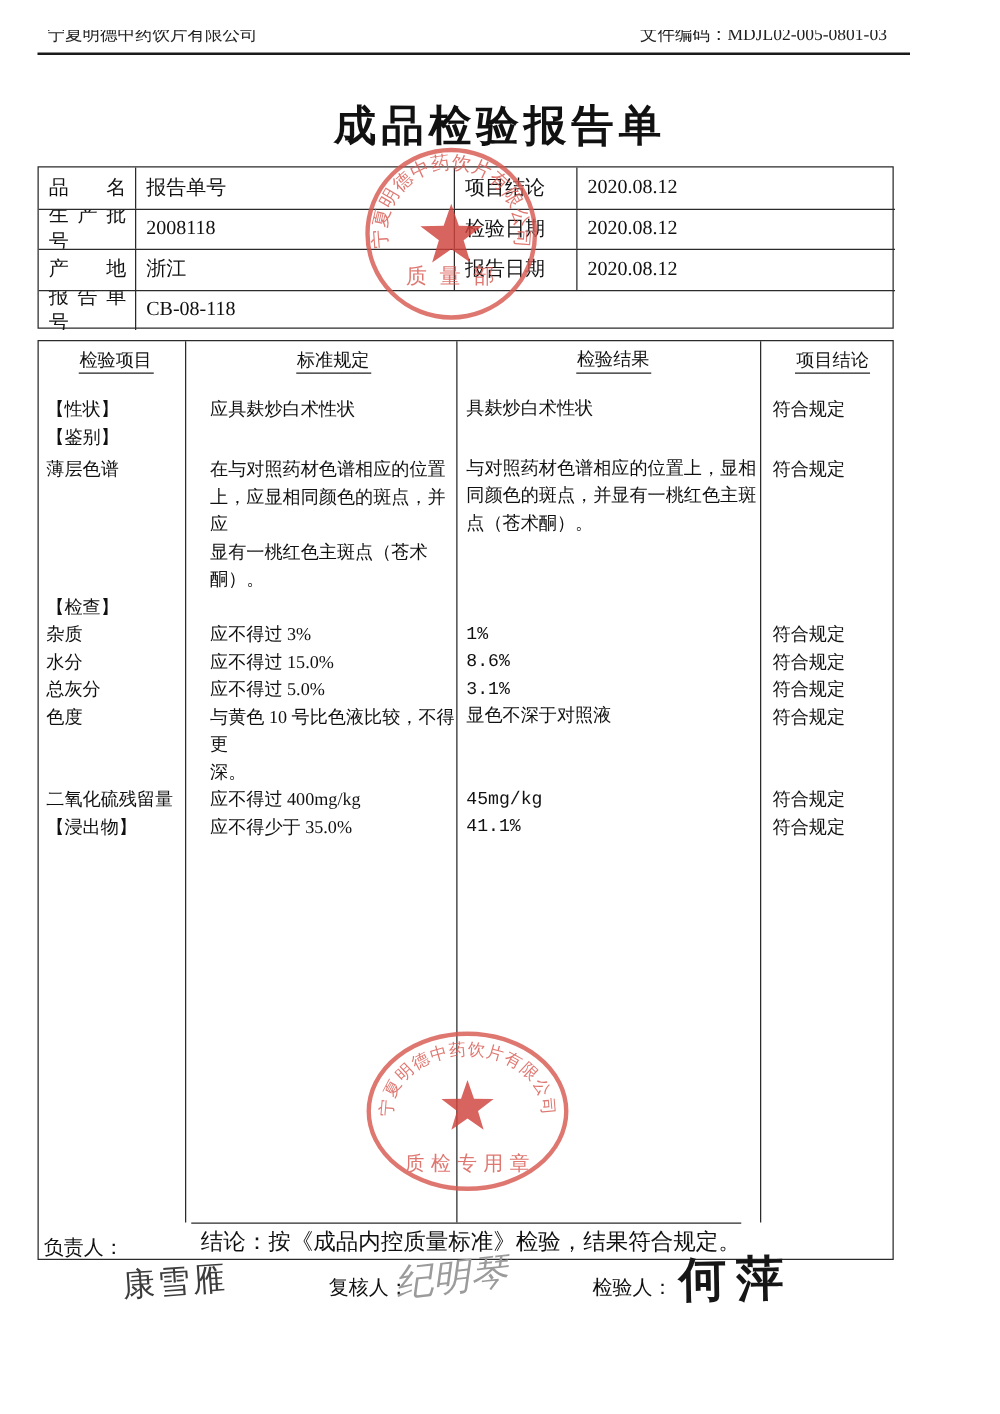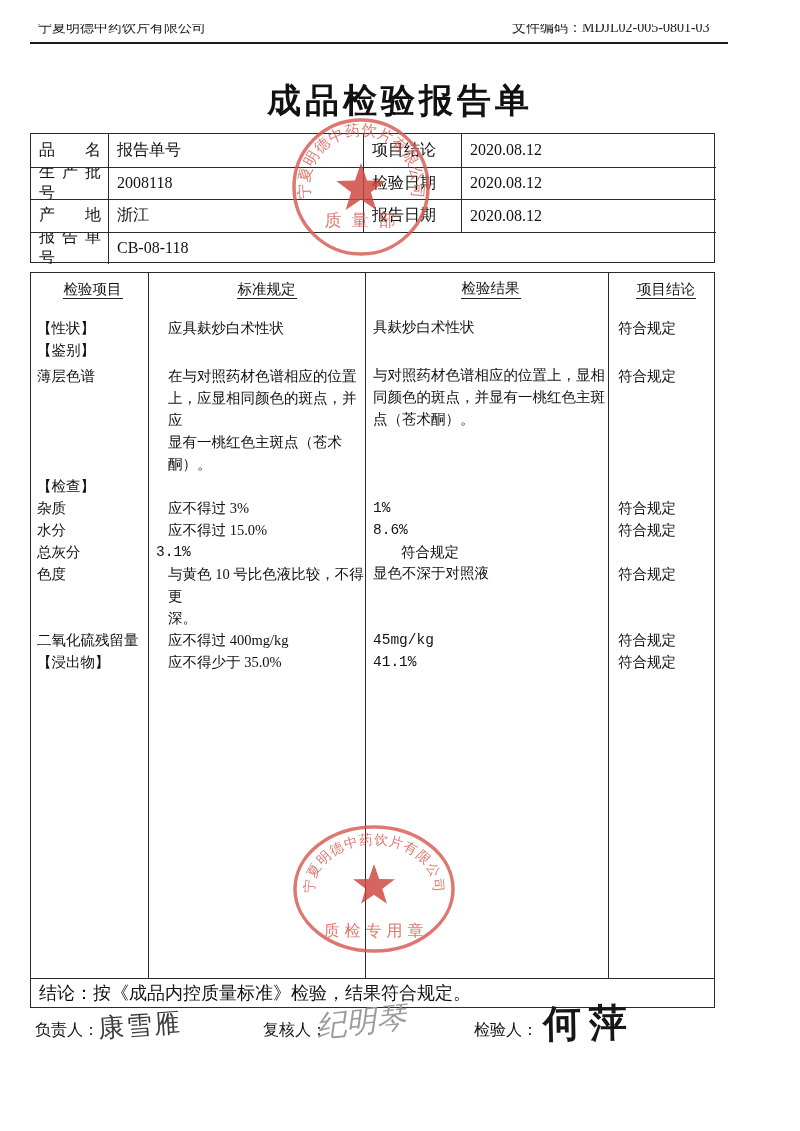--- a/index.html
+++ b/index.html
@@ -24,21 +24,21 @@
   .info-table .cell{display:flex;align-items:center;box-sizing:border-box;padding:0 0 0 8px;
                     border-top:1px solid #2b2b2b;border-left:1px solid #2b2b2b;overflow:hidden;}
   .info-table .r0{border-top:none;}
   .info-table .c0{border-left:none;}
   .info-label{width:62px;text-align:justify;text-align-last:justify;}
   .span3{grid-column:2 / 5;}
 
   
   .main-table{position:absolute;left:30px;top:272px;width:685px;height:736px;
               border:1px solid #2b2b2b;box-sizing:border-box;
-              display:flex;flex-direction:column;font-size:14.5px;line-height:22px;}
+              display:flex;flex-direction:column;font-size:14.5px;line-height:22px;align-items:center;}
   .vline{position:absolute;top:0;bottom:29px;width:1px;background:#2b2b2b;}
   .vl1{left:117px;} .vl2{left:334px;} .vl3{left:577px;}
   .mt-header{display:flex;padding-top:5px;height:25px;}
   .mt-header .hc{text-align:center;}
   .mt-header .hc span{border-bottom:1px solid #222;padding:0 1px 1px 1px;}
   .row{display:flex;}
   .c1{width:117px;box-sizing:border-box;padding-left:6px;}
   .c2{width:217px;box-sizing:border-box;padding-left:20px;}
   .c3{width:243px;box-sizing:border-box;padding-left:8px;font-family:Liberation Mono, monospace;}
   .c4{width:106px;box-sizing:border-box;padding-left:10px;}
@@ -49,21 +49,21 @@
                   padding-left:8px;font-size:18px;}
 
   
   .stamp{position:absolute;opacity:0.82;}
   .stamp-top{left:291px;top:116px;}
   .stamp-bottom{left:258px;top:549px;}
 
   
   .sig-label{position:absolute;font-size:16px;color:#111;}
   .sig-name{position:absolute;white-space:nowrap;}
-  .sig-lead-label{left:35px;top:1020px;}
+  .sig-lead-label{left:35px;top:988px;}
   .sig-lead{left:98px;top:1008px;font-size:26px;color:#3c3c3c;transform:rotate(-4deg);letter-spacing:2px;}
   .sig-review-label{left:263px;top:1020px;}
   .sig-review{left:316px;top:1002px;font-size:30px;color:#9b9b9b;font-style:italic;transform:rotate(-6deg);}
   .sig-inspect-label{left:474px;top:1020px;}
   .sig-inspect{left:543px;top:998px;font-size:38px;color:#161616;font-weight:bold;letter-spacing:8px;transform:rotate(-1deg);}
 </style>
 </head>
 <body>
 
 <div class="page">
@@ -185,20 +185,21 @@
       <div class="c4">符合规定</div>
     </div>
     <div class="row">
       <div class="c1">水分</div>
       <div class="c2 pre">应不得过 15.0%</div>
       <div class="c3 pre">8.6%</div>
       <div class="c4">符合规定</div>
     </div>
     <div class="row">
       <div class="c1">总灰分</div>
+      <div class="c2 pre">应不得过 5.0%</div>
       <div class="c3 pre">3.1%</div>
       <div class="c4">符合规定</div>
     </div>
     <div class="row">
       <div class="c1">色度</div>
       <div class="c2 pre">与黄色 10 号比色液比较，不得更
 深。</div>
       <div class="c3 pre">显色不深于对照液</div>
       <div class="c4">符合规定</div>
     </div>

